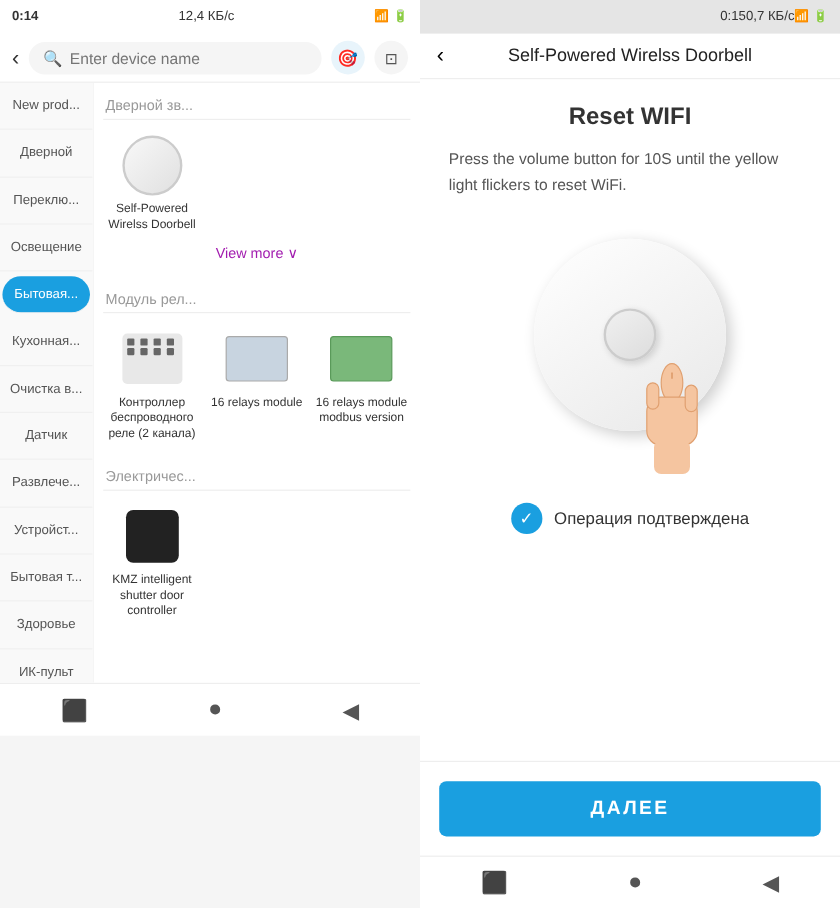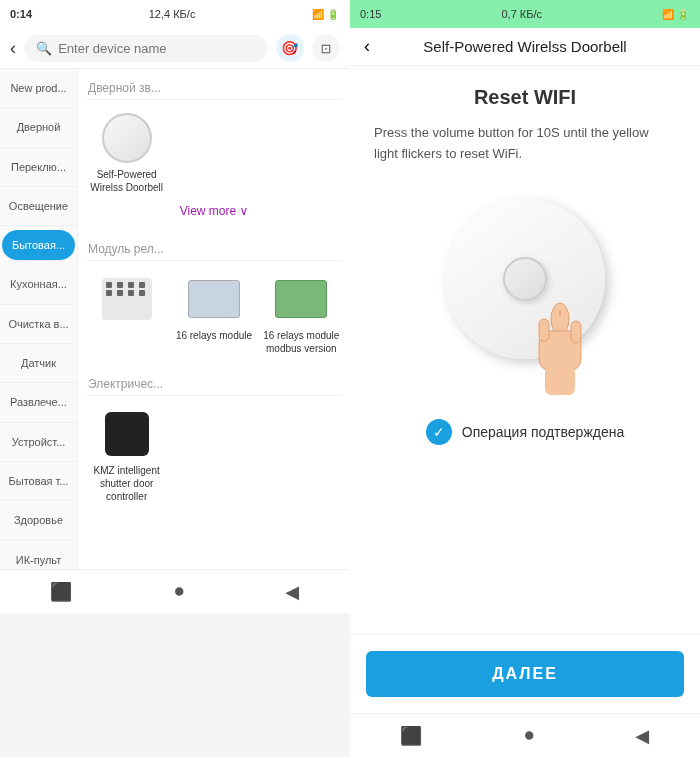--- a/index.html
+++ b/index.html
@@ -200,24 +200,24 @@
     .right-panel {
       width: 350px;
       height: 757px;
       background: #fff;
       display: flex;
       flex-direction: column;
     }
 
     .r-status-bar {
       height: 28px;
-      background: #86efac;
-      display: flex;
-      align-items: center;
-      justify-content: space-between;
+      background: #e5e5e5;
+      display: flex;
+      align-items: center;
+      justify-content: flex-end;
       padding: 0 10px;
       font-size: 11px;
       color: #333;
     }
 
     .r-header {
       display: flex;
       align-items: center;
       justify-content: center;
       padding: 10px 16px;
@@ -411,20 +411,21 @@
                     <div class="relay-dot"></div>
                     <div class="relay-dot"></div>
                     <div class="relay-dot"></div>
                   <div class="relay-dot"></div>
                     <div class="relay-dot"></div>
                     <div class="relay-dot"></div>
                     <div class="relay-dot"></div>
                 </div>
               </div>
             </div>
+            <div class="device-name">Контроллер беспроводного реле (2 канала)</div>
           </div>
           <div class="device-item">
             <div class="device-img">
               <div class="img-16relay"></div>
             </div>
             <div class="device-name">16 relays module</div>
           </div>
           <div class="device-item">
             <div class="device-img">
               <div class="img-16relay-modbus"></div>

